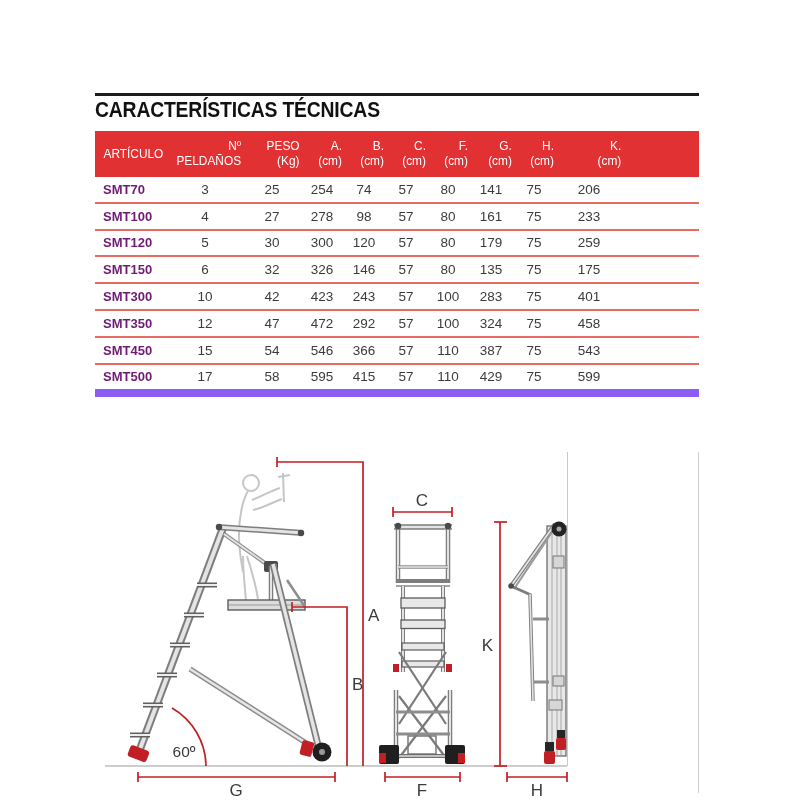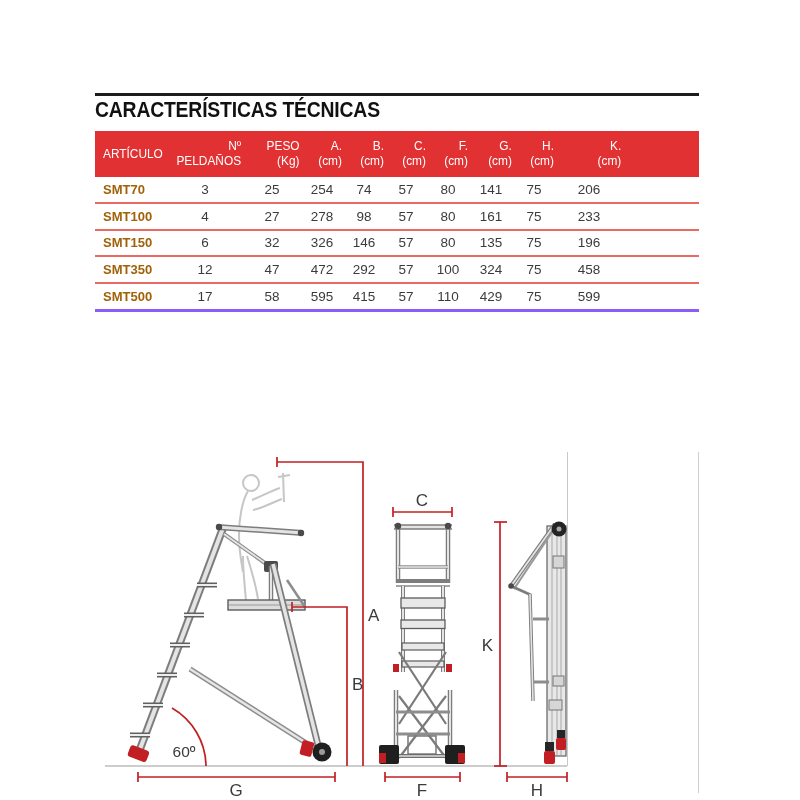--- a/index.html
+++ b/index.html
@@ -13,30 +13,30 @@
     transform:scaleX(.9);transform-origin:left center;letter-spacing:-.2px;white-space:nowrap;
   }
   table.specs{
     position:absolute;left:95px;top:131px;width:604px;
     border-collapse:collapse;table-layout:fixed;
   }
   thead th{
     background:#e23132;color:#ffffff;font-weight:400;font-size:12.5px;line-height:15px;
     height:46px;vertical-align:middle;padding:0;text-align:right;
   }
-  thead th.art-h{text-align:left;padding-left:8px;}
+  thead th.art-h{text-align:center;padding-left:8px;}
   thead th .hl{display:block;transform:scaleX(.95);transform-origin:center;}
   thead th.art-h .hl{transform-origin:left;}
   tbody td{
     height:24.8px;font-size:13.5px;color:#3b3b3d;text-align:center;padding:0;
     border-bottom:2px solid #e96a63;white-space:nowrap;
   }
-  tbody tr:last-child td{border-bottom:3px solid #8b5cf6;}
+  tbody tr:last-child td{border-bottom:8px solid #8b5cf6;}
   tbody td.art{
-    text-align:left;padding-left:8px;color:#a16207;font-weight:bold;font-size:13px;
+    text-align:left;padding-left:8px;color:#701a75;font-weight:bold;font-size:13px;
     overflow:visible;
   }
   .camera{display:none;margin-left:14px;vertical-align:-4px;}
   .diagram{position:absolute;left:95px;top:450px;width:615px;height:350px;}
   .dimtext{font-family:"Liberation Sans",sans-serif;fill:#3b3b3d;font-size:17px;}
 </style>
 </head>
 <body>
 
 <div class="topline"></div>
@@ -121,43 +121,82 @@
     <td>278</td>
     <td>98</td>
     <td>57</td>
     <td>80</td>
     <td>161</td>
     <td>75</td>
     <td>233</td>
     <td></td>
   </tr>
       <tr>
+    <td class="art"><span class="art-label">SMT120</span></td>
+    <td>5</td>
+    <td>30</td>
+    <td>300</td>
+    <td>120</td>
+    <td>57</td>
+    <td>80</td>
+    <td>179</td>
+    <td>75</td>
+    <td>259</td>
+    <td></td>
+  </tr>
+      <tr>
     <td class="art"><span class="art-label">SMT150</span></td>
     <td>6</td>
     <td>32</td>
     <td>326</td>
     <td>146</td>
     <td>57</td>
     <td>80</td>
     <td>135</td>
     <td>75</td>
-    <td>196</td>
+    <td>175</td>
+    <td></td>
+  </tr>
+      <tr>
+    <td class="art"><span class="art-label">SMT300</span></td>
+    <td>10</td>
+    <td>42</td>
+    <td>423</td>
+    <td>243</td>
+    <td>57</td>
+    <td>100</td>
+    <td>283</td>
+    <td>75</td>
+    <td>401</td>
     <td></td>
   </tr>
       <tr>
     <td class="art"><span class="art-label">SMT350</span></td>
     <td>12</td>
     <td>47</td>
     <td>472</td>
     <td>292</td>
     <td>57</td>
     <td>100</td>
     <td>324</td>
     <td>75</td>
     <td>458</td>
+    <td></td>
+  </tr>
+      <tr>
+    <td class="art"><span class="art-label">SMT450</span></td>
+    <td>15</td>
+    <td>54</td>
+    <td>546</td>
+    <td>366</td>
+    <td>57</td>
+    <td>110</td>
+    <td>387</td>
+    <td>75</td>
+    <td>543</td>
     <td></td>
   </tr>
       <tr>
     <td class="art"><span class="art-label">SMT500</span></td>
     <td>17</td>
     <td>58</td>
     <td>595</td>
     <td>415</td>
     <td>57</td>
     <td>110</td>

